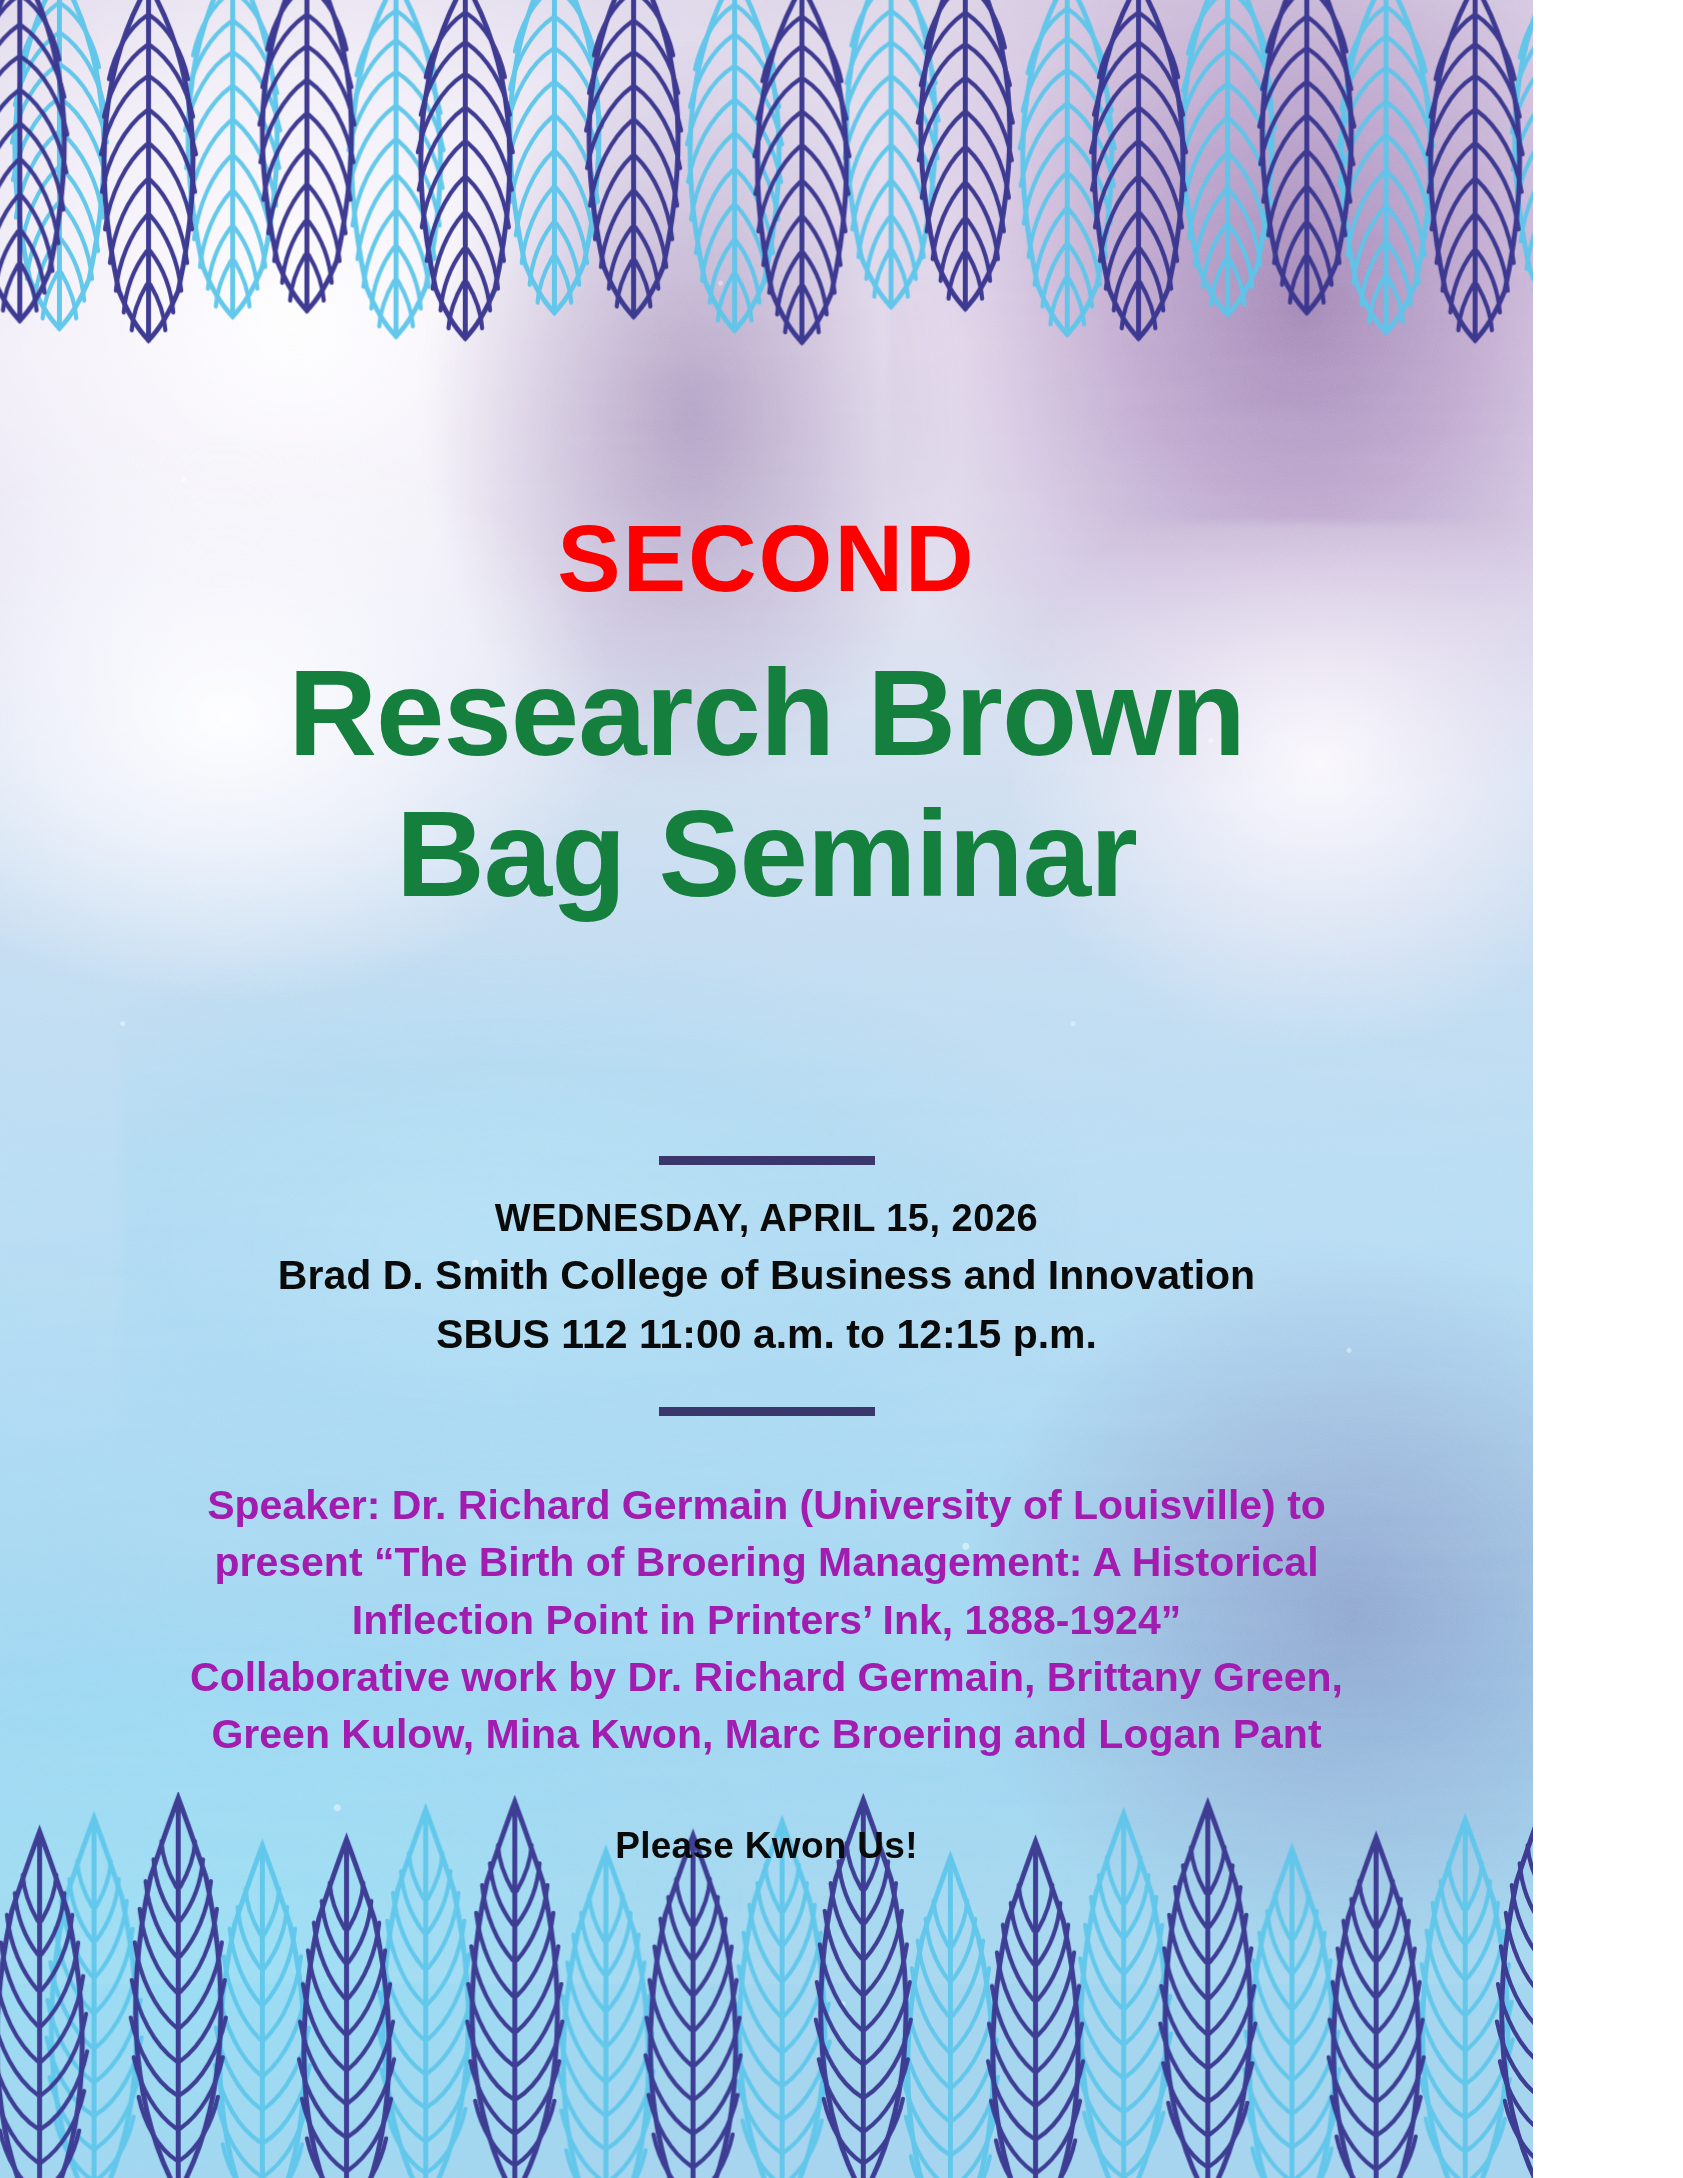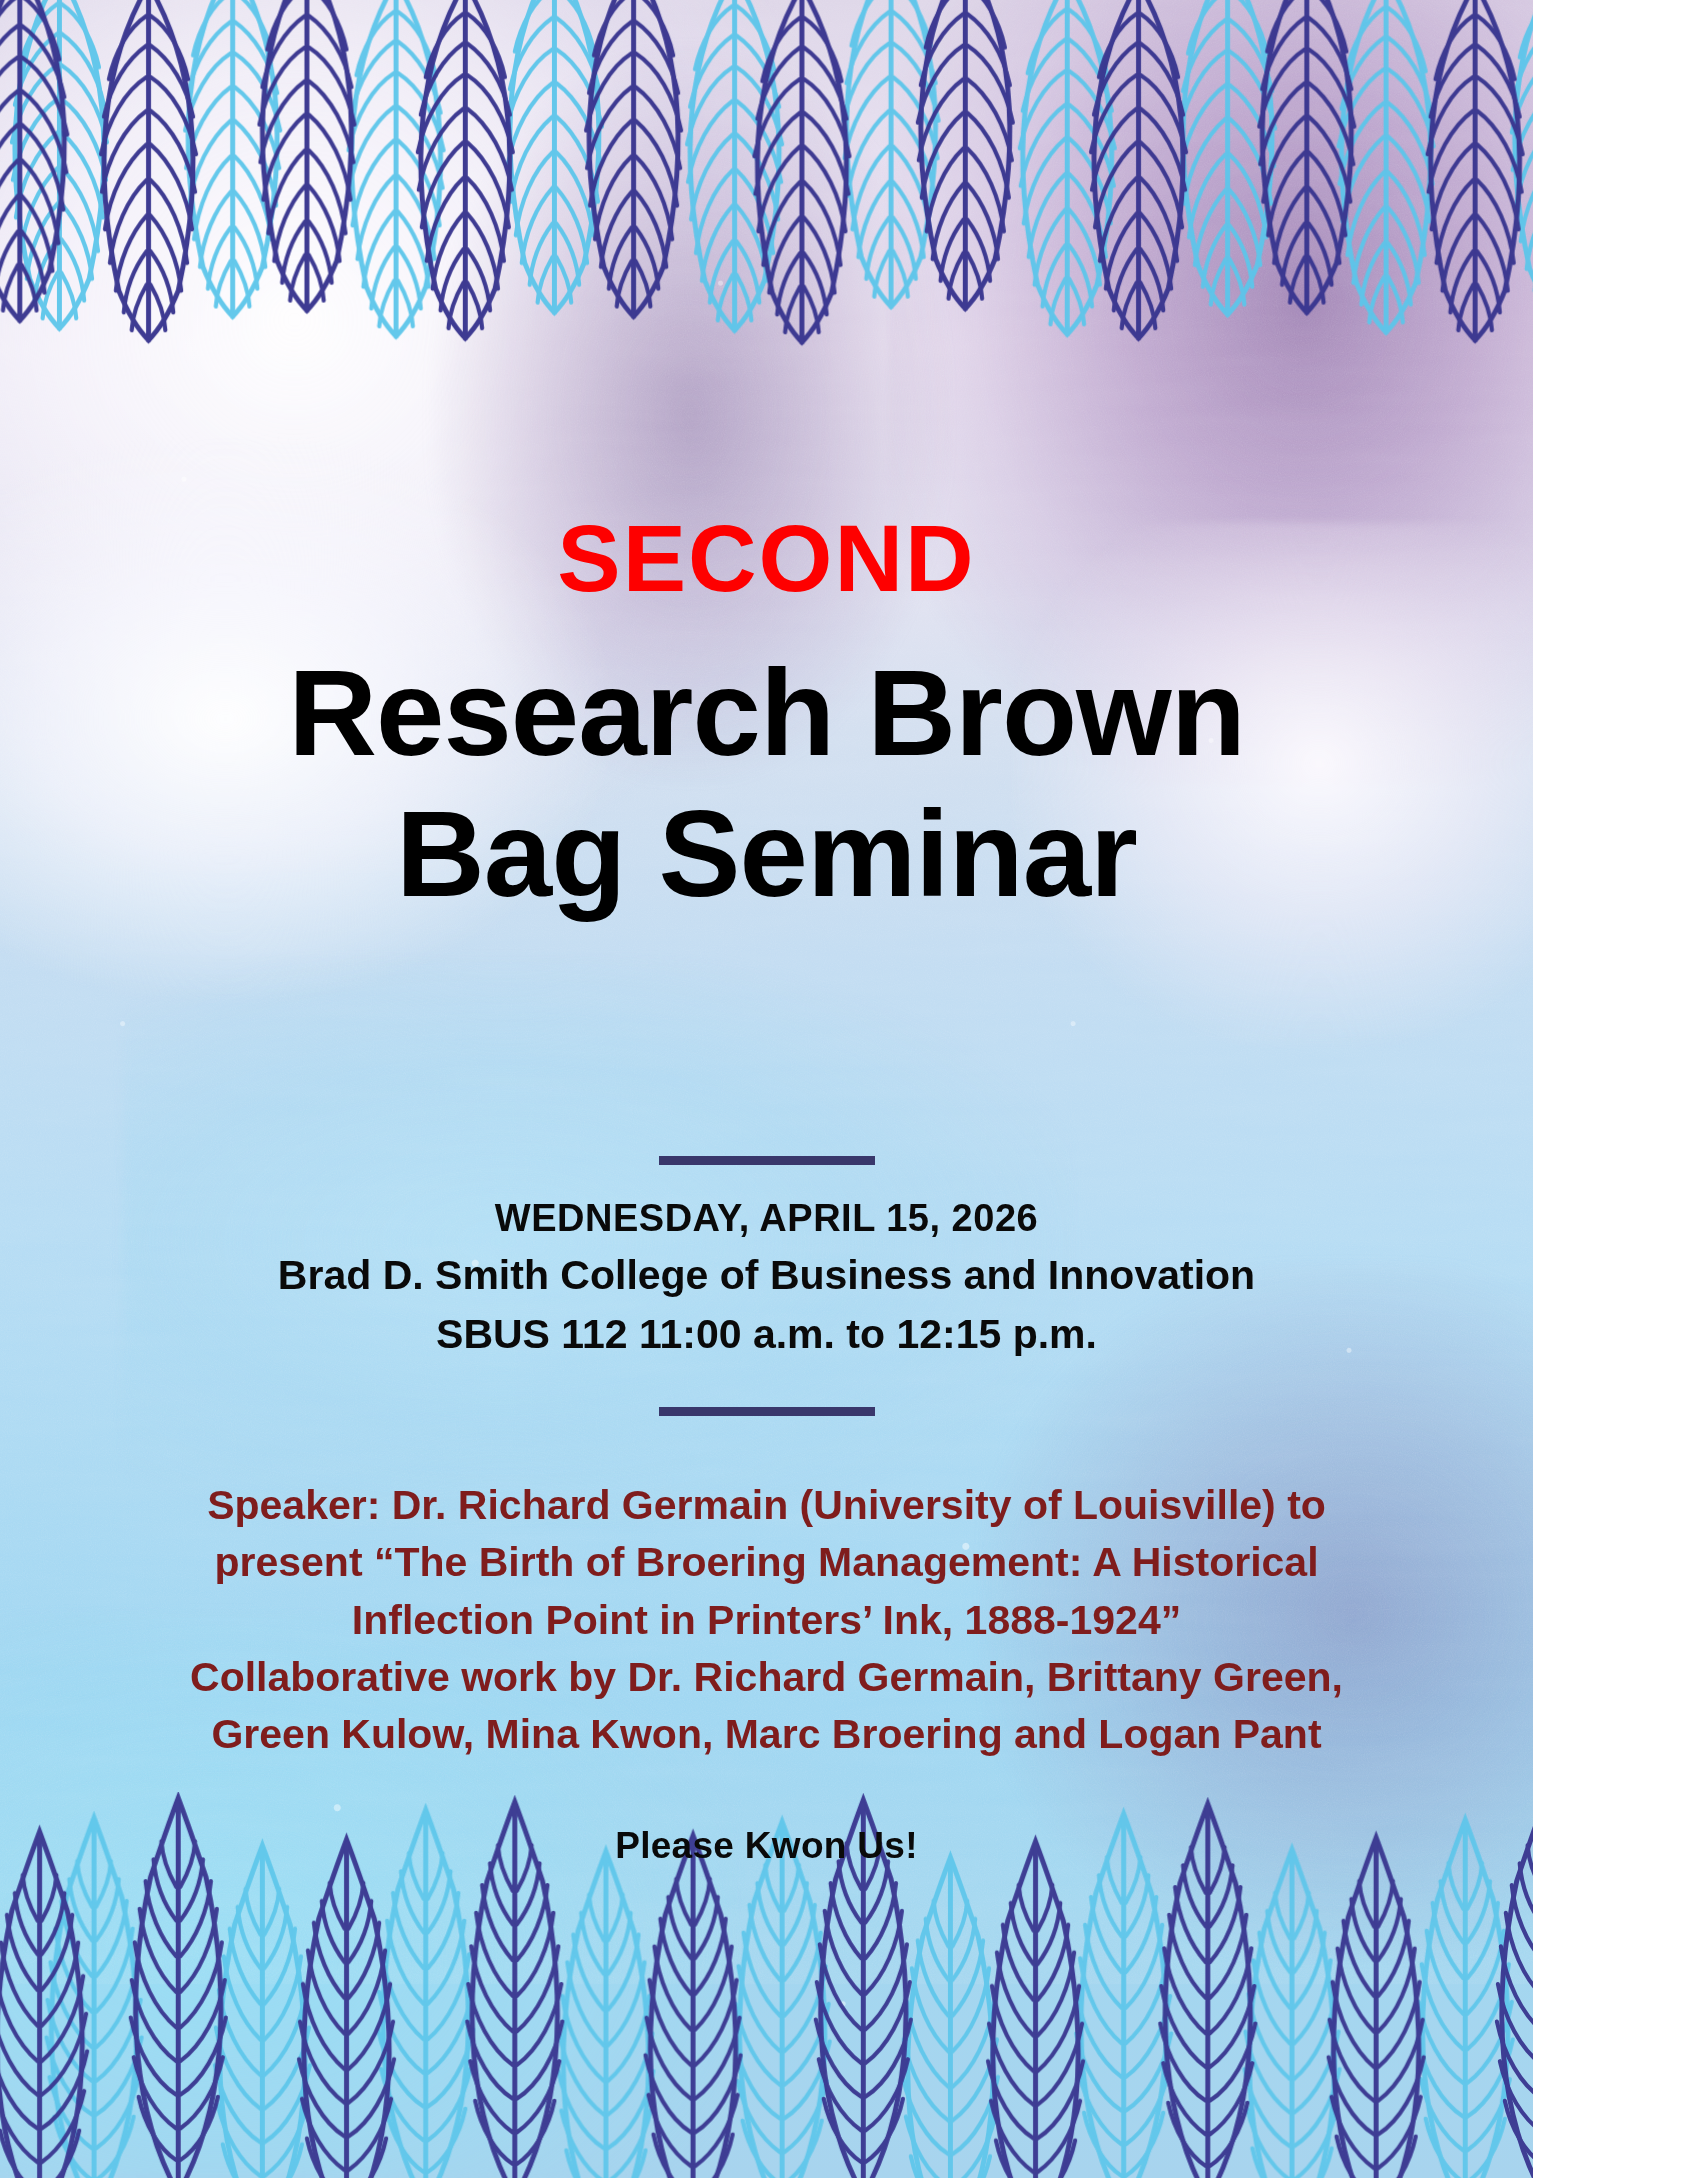--- a/index.html
+++ b/index.html
@@ -147,21 +147,21 @@
     color: #fe0000;
     font-family: "Liberation Sans", sans-serif;
   }
 
   .headline {
     margin-top: 36px;
     font-size: 123px;
     font-weight: 700;
     line-height: 1.15;
     letter-spacing: -1px;
-    color: #000000;
+    color: #15803d;
     text-align: center;
     font-family: "Liberation Sans", sans-serif;
   }
   .headline-line { display: block; }
 
   .rule {
     width: 216px;
     height: 9px;
     background: #39376b;
   }
@@ -182,21 +182,21 @@
   .detail-line {
     font-size: 41px;
     font-weight: 600;
     line-height: 1.42;
   }
 
   .body-block {
     margin-top: 61px;
     width: 1247px;
     text-align: center;
-    color: #7f1d1d;
+    color: #a21caf;
     font-size: 41px;
     font-weight: 600;
     line-height: 1.40;
   }
   .body-line { display: block; }
 
   .join {
     margin-top: 61px;
     font-size: 37px;
     font-weight: 700;

